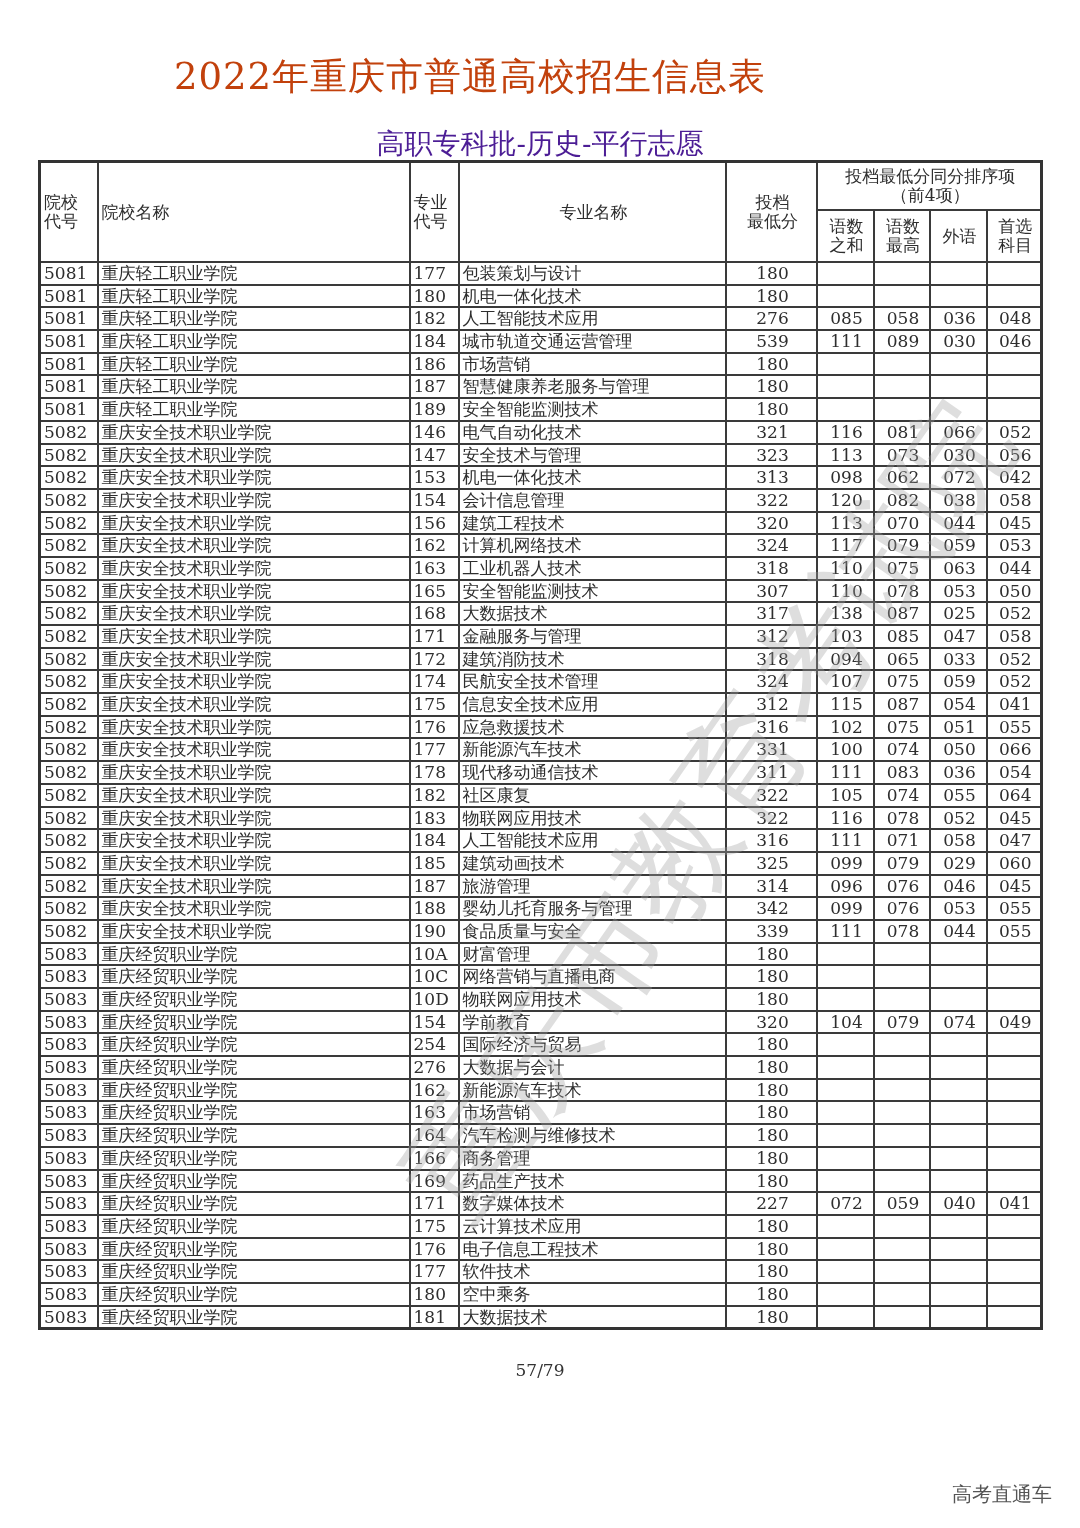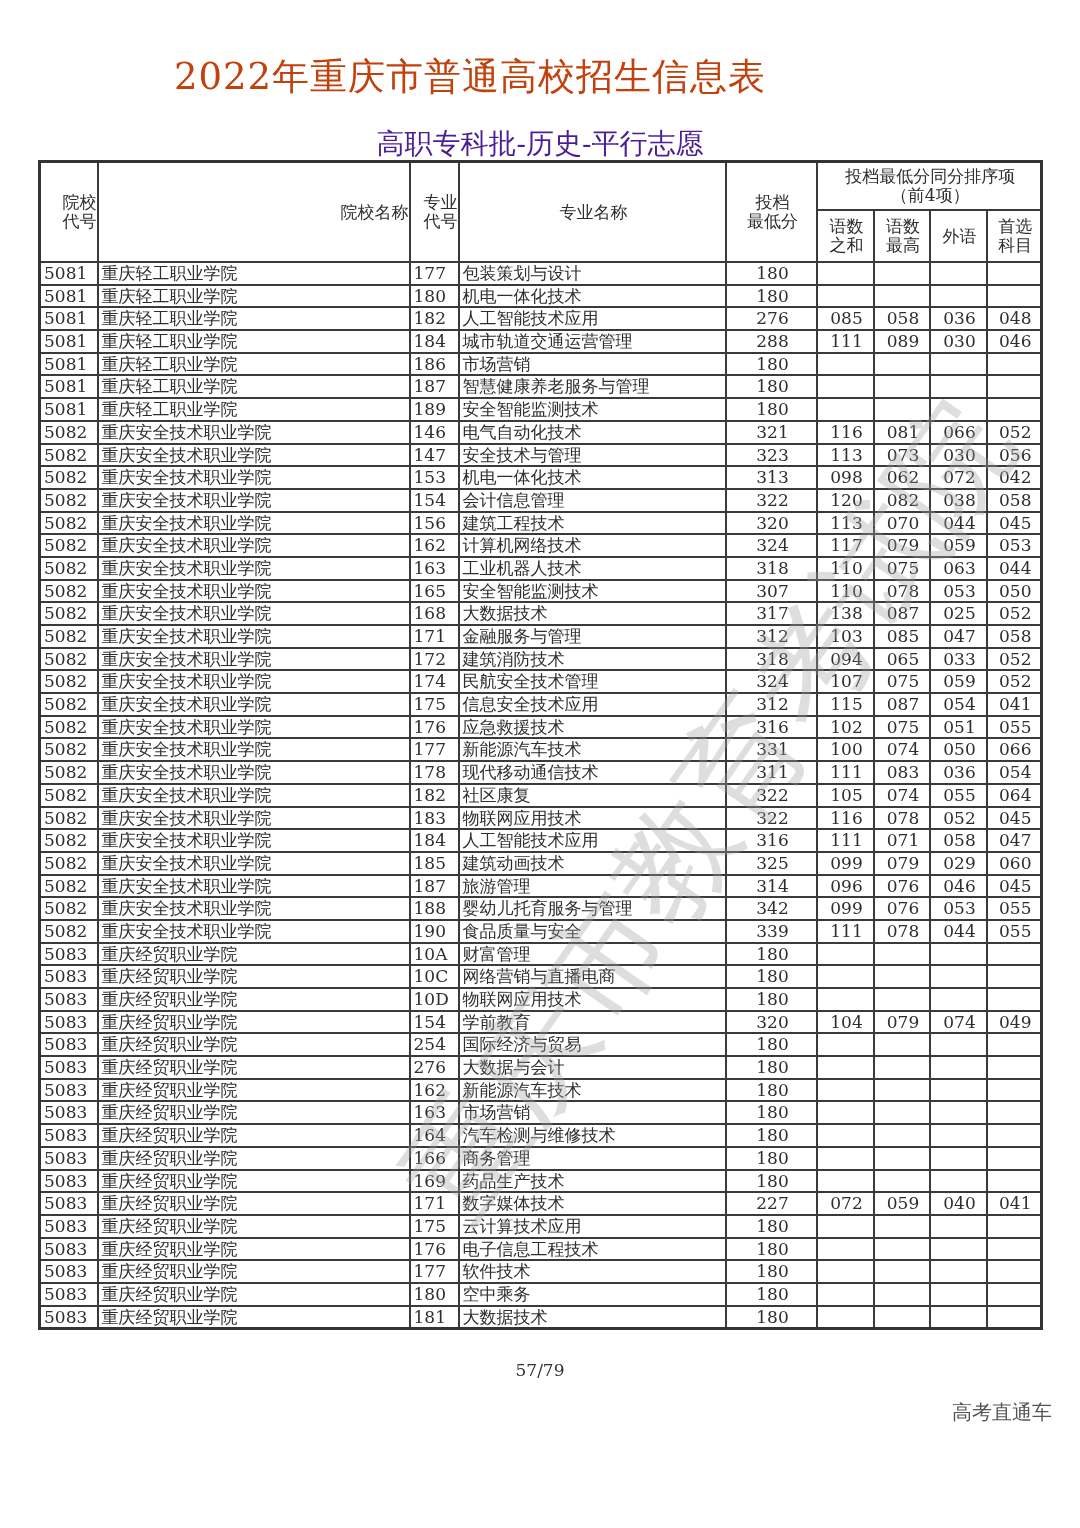--- a/index.html
+++ b/index.html
@@ -8,34 +8,34 @@
   .title { position:absolute; left:0; width:940px; top:52px; text-align:center;
            font-size:37px; letter-spacing:1px; color:#c2410c; }
   .subtitle { position:absolute; left:0; width:1080px; top:112px; text-align:center;
               font-size:28px; color:#4c1d95;margin-top:13px; }
   table.grid { position:absolute; left:38px; top:160px; border-collapse:collapse;
                table-layout:fixed; width:1002px; }
   table.grid td, table.grid th { border:2px solid #3a3a3a; padding:0 0 0 3px;
                font-weight:normal; font-size:17px; line-height:1.1; color:#2e2e2e;
                white-space:nowrap; overflow:hidden; }
   table.grid { border:3px solid #333; }
-  th.h { vertical-align:middle; text-align:right; }
+  th.h { vertical-align:middle; text-align:left; }
   th.c { text-align:center; padding:0; }
   tr.hdr1 th { height:46px; }
   tr.hdr2 th { height:50px; }
   tbody tr td { height:20.7px; }
   td.num { text-align:center; padding:0; }
   td.code { padding-left:2px; }
   .watermark { position:absolute; left:230px; top:730px; font-size:120px;
                color:rgba(160,160,160,0.35); transform:rotate(-55deg);
                transform-origin:center; white-space:nowrap; pointer-events:none;
                font-family:"DejaVu Sans", sans-serif; font-weight:normal; }
   .pagenum { position:absolute; left:0; width:1080px; top:1360px; text-align:center;
              font-size:17px; color:#333; }
-  .brand { position:absolute; right:28px; top:1399px; font-size:20px; color:#555;
+  .brand { position:absolute; right:28px; top:1481px; font-size:20px; color:#555;
            font-family:"DejaVu Sans", sans-serif; }
 </style>
 </head>
 <body>
 
 <div class="title">2022年重庆市普通高校招生信息表</div>
 <div class="subtitle">高职专科批-历史-平行志愿</div>
 
 <table class="grid">
   <colgroup>
@@ -118,21 +118,21 @@
         <td class="num">085</td>
         <td class="num">058</td>
         <td class="num">036</td>
         <td class="num">048</td>
       </tr>
       <tr>
         <td class="code">5081</td>
         <td>重庆轻工职业学院</td>
         <td class="code">184</td>
         <td>城市轨道交通运营管理</td>
-        <td class="num">288</td>
+        <td class="num">539</td>
         <td class="num">111</td>
         <td class="num">089</td>
         <td class="num">030</td>
         <td class="num">046</td>
       </tr>
       <tr>
         <td class="code">5081</td>
         <td>重庆轻工职业学院</td>
         <td class="code">186</td>
         <td>市场营销</td>

